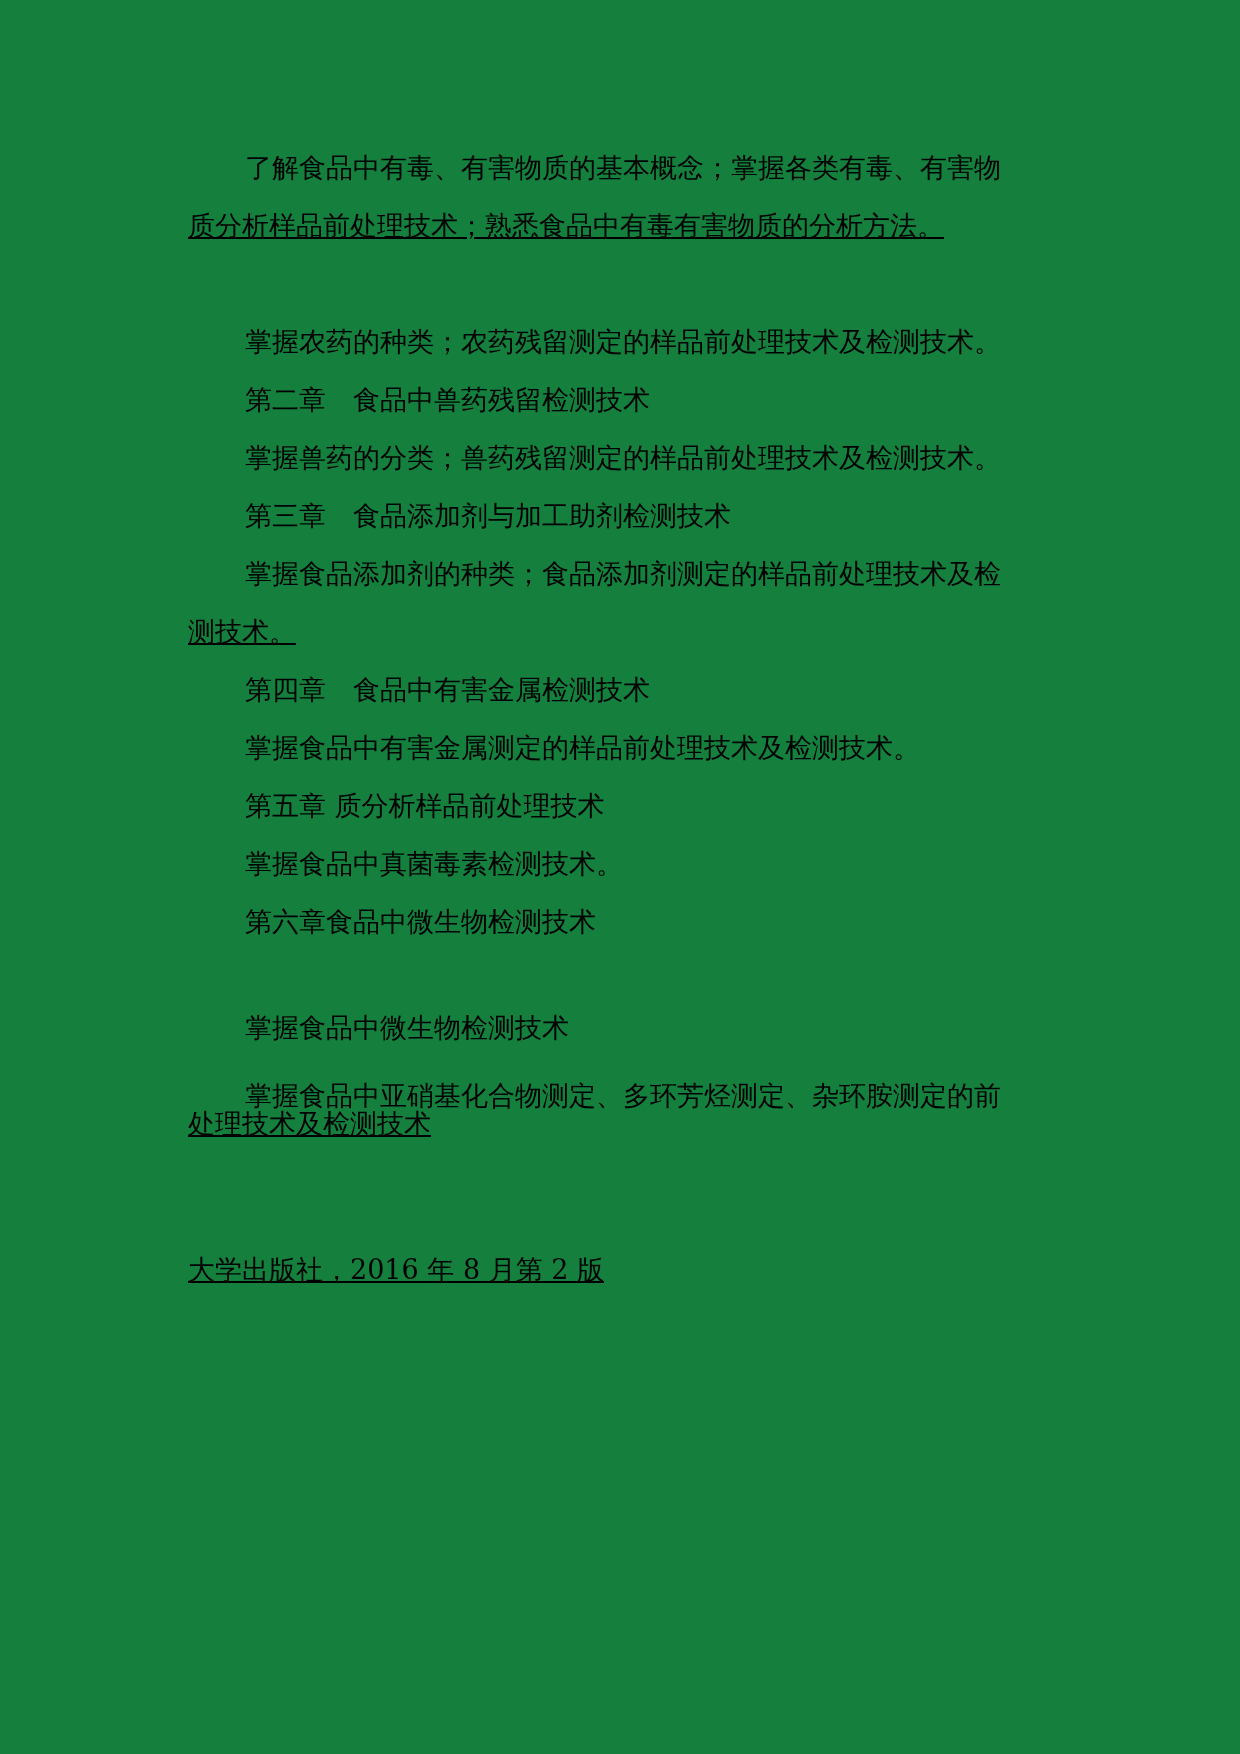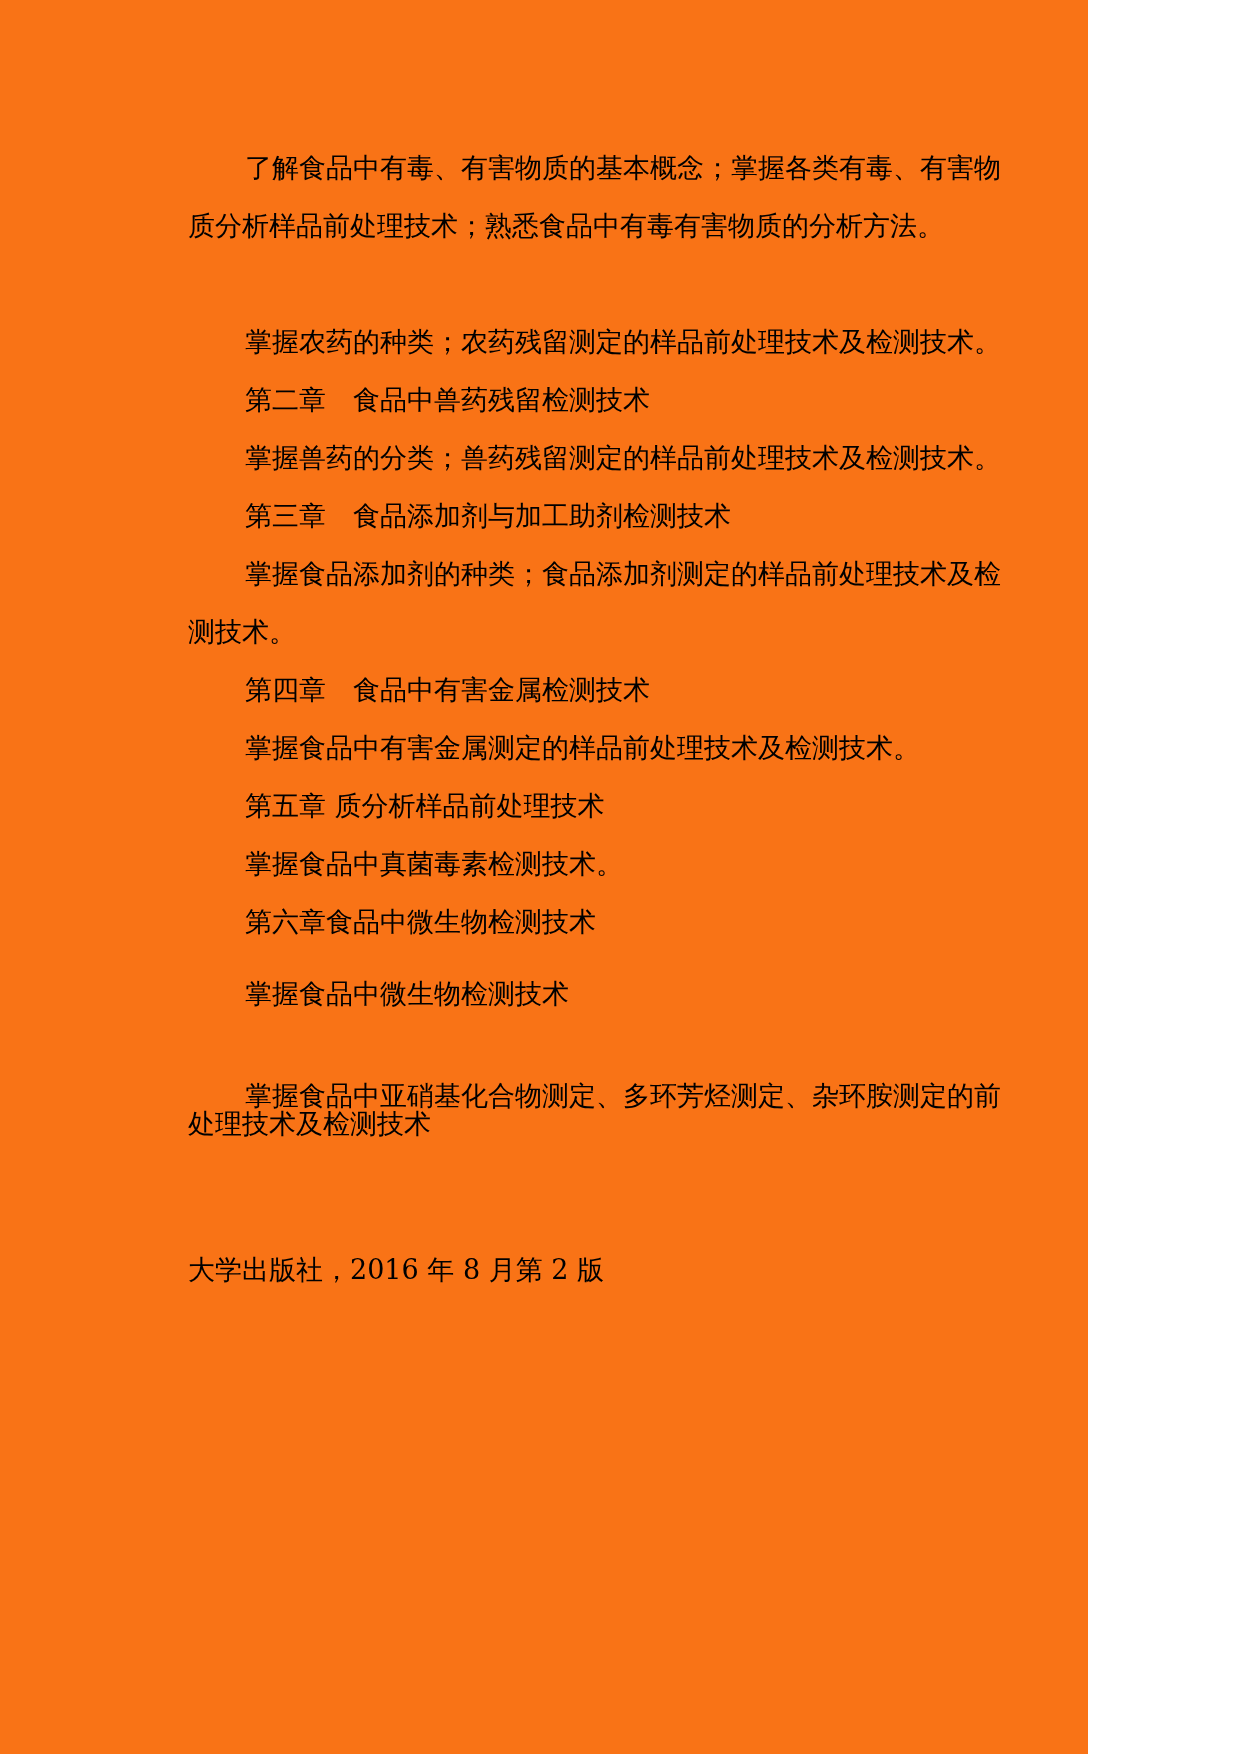--- a/index.html
+++ b/index.html
@@ -1,28 +1,28 @@
 <!DOCTYPE html>
 <html><head>
 <meta charset="utf-8">
 <style>
   html, body { margin: 0; padding: 0; background: #ffffff; }
   body { width: 1240px; height: 1754px; position: relative; overflow: hidden; }
-  .page { position: absolute; left: 0; top: 0; width: 1088px; height: 1754px; background: #f97316; }
+  .page { position: absolute; left: 0; top: 0; width: 1240px; height: 1754px; background: #15803d; }
   .line {
     position: absolute;
     font-family: "DejaVu Serif", "Liberation Serif", serif;
     font-size: 27px;
     color: #000;
     white-space: nowrap;
     letter-spacing: 0px;
     line-height: 32px;
   }
   .indent { left: 245px; }
-  .flush { left: 188px; }
+  .flush { left: 188px; text-decoration: underline; }
 </style>
 </head>
 <body>
 
 <div class="page">
   <div class="line indent" style="top:152px">了解食品中有毒、有害物质的基本概念；掌握各类有毒、有害物</div>
   <div class="line flush" style="top:210px">质分析样品前处理技术；熟悉食品中有毒有害物质的分析方法。</div>
 
   <div class="line indent" style="top:326px">掌握农药的种类；农药残留测定的样品前处理技术及检测技术。</div>
 
@@ -33,19 +33,19 @@
   <div class="line indent" style="top:558px">掌握食品添加剂的种类；食品添加剂测定的样品前处理技术及检</div>
   <div class="line flush" style="top:616px">测技术。</div>
 
   <div class="line indent" style="top:674px">第四章　食品中有害金属检测技术</div>
   <div class="line indent" style="top:732px">掌握食品中有害金属测定的样品前处理技术及检测技术。</div>
 
   <div class="line indent" style="top:790px">第五章 质分析样品前处理技术</div>
   <div class="line indent" style="top:848px">掌握食品中真菌毒素检测技术。</div>
 
   <div class="line indent" style="top:906px">第六章食品中微生物检测技术</div>
-  <div class="line indent" style="top:978px">掌握食品中微生物检测技术</div>
+  <div class="line indent" style="top:1012px">掌握食品中微生物检测技术</div>
 
   <div class="line indent" style="top:1080px">掌握食品中亚硝基化合物测定、多环芳烃测定、杂环胺测定的前</div>
   <div class="line flush" style="top:1108px">处理技术及检测技术</div>
 
   <div class="line flush" style="top:1254px">大学出版社，2016 年 8 月第 2 版</div>
 </div>
 
 </body></html>

